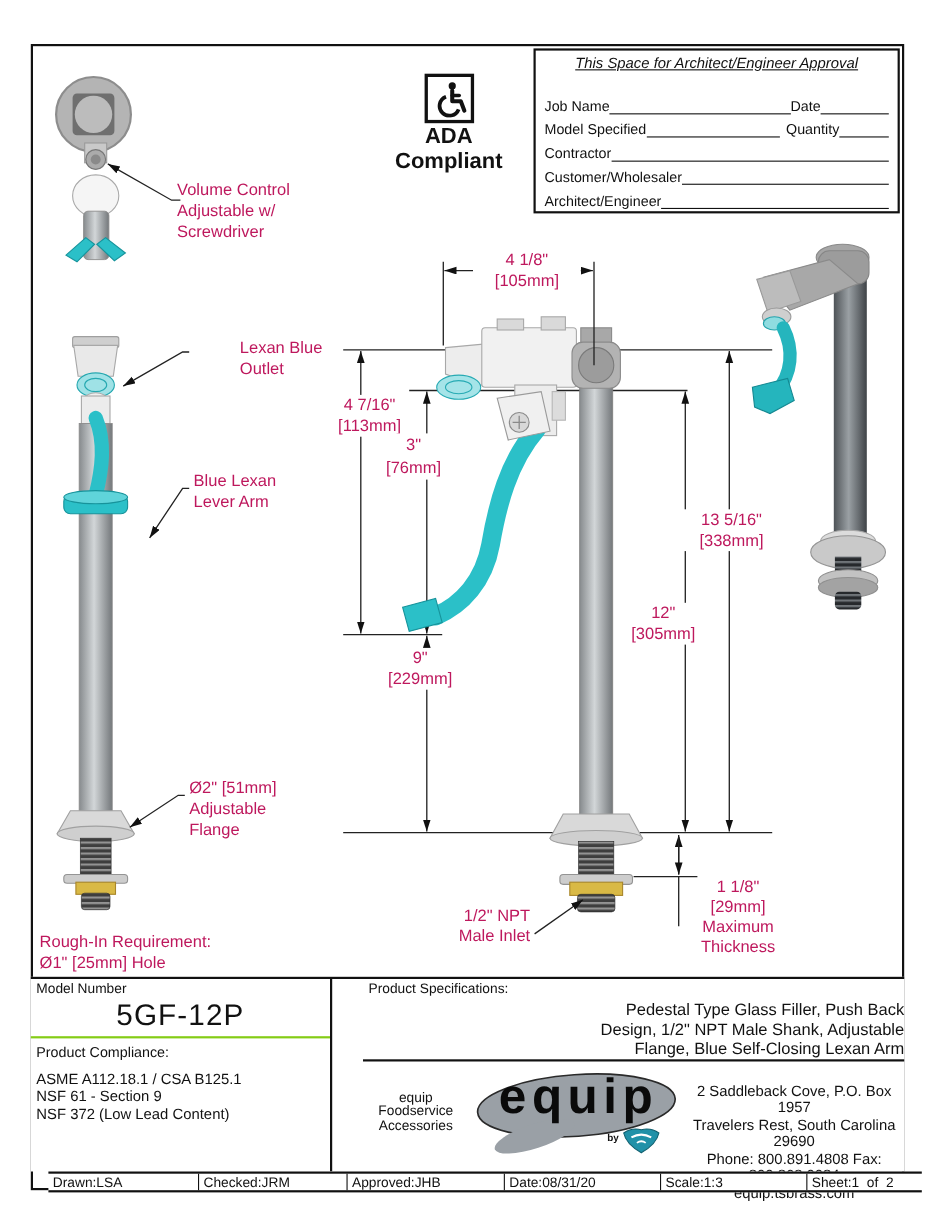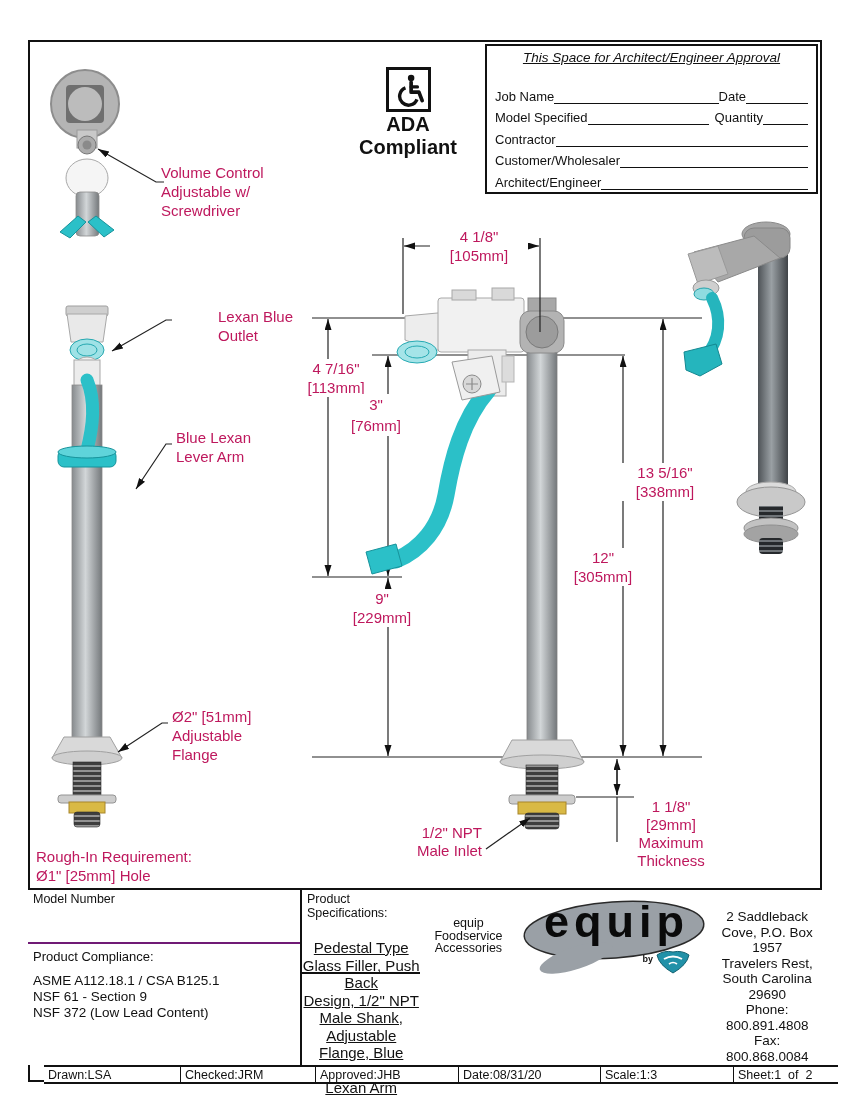--- a/index.html
+++ b/index.html
@@ -33,28 +33,28 @@
            border:3.5px solid #111;box-sizing:border-box;display:flex;
            align-items:center;justify-content:center;}
   .ada-label{position:absolute;left:340px;top:113px;width:136px;text-align:center;
              font-weight:bold;font-size:20px;}
 
   
   .tblock{position:absolute;left:28px;top:888px;width:794px;height:177px;
           box-sizing:border-box;border-top:2px solid #111;display:flex;background:#fff;}
   .tb-left{width:274px;border-right:2px solid #111;box-sizing:border-box;
            display:flex;flex-direction:column;}
-  .tb-model{height:54px;border-bottom:2px solid #701a75;box-sizing:border-box;position:relative;}
+  .tb-model{height:54px;border-bottom:2px solid #84cc16;box-sizing:border-box;position:relative;}
   .tb-lab{font-size:12.5px;padding:2px 0 0 5px;}
   .tb-model-num{text-align:center;font-size:27px;letter-spacing:1px;margin-top:2px;}
   .tb-comp{flex:1;padding:3px 18px 0 5px;}
   .comp-items{margin-top:9px;font-size:13.5px;line-height:16px;}
-  .tb-right{flex:1;display:flex;}
+  .tb-right{flex:1;display:flex;flex-direction:column;padding-left:28px;}
   .tb-specs{height:84px;border-bottom:2px solid #111;box-sizing:border-box;}
-  .specs-text{font-size:15px;line-height:17.5px;text-align:center;white-space:pre-line;margin-top:19px;text-decoration:underline;}
+  .specs-text{font-size:15px;line-height:17.5px;text-align:right;white-space:pre-line;margin-top:4px;}
   .tb-brand{flex:1;display:flex;align-items:stretch;position:relative;}
   .tagline{width:96px;text-align:center;font-size:12.5px;line-height:12.5px;
            padding-top:27px;white-space:pre-line;}
   .logo{width:196px;position:relative;}
   .logo-blob{position:absolute;left:2px;top:6px;}
   .logo-text{position:absolute;left:10px;top:8px;width:180px;text-align:center;
              font-size:45px;line-height:48px;font-weight:bold;letter-spacing:5px;color:#0a0a0a;}
   .by-label{position:absolute;left:126px;top:64px;font-size:9px;font-weight:bold;}
   .ts-shield{position:absolute;left:140px;top:60px;}
   .address{flex:1;text-align:center;font-size:13.5px;line-height:15.5px;
@@ -274,20 +274,21 @@
 [229mm]</div>
   <div class="lbl dim" style="left:620px;top:463px;width:88px;">13 5/16"
 [338mm]</div>
   <div class="lbl dim" style="left:562px;top:548px;width:80px;">12"
 [305mm]</div>
 
   <div class="tblock">
     <div class="tb-left">
       <div class="tb-model">
         <div class="tb-lab">Model Number</div>
+        <div class="tb-model-num">5GF-12P</div>
       </div>
       <div class="tb-comp">
         <div class="tb-lab" style="padding-left:0;font-size:13px;">Product Compliance:</div>
         <div class="comp-items">
           <div>ASME A112.18.1 / CSA B125.1</div>
           <div>NSF 61 - Section 9</div>
           <div>NSF 372 (Low Lead Content)</div>
         </div>
       </div>
     </div>

